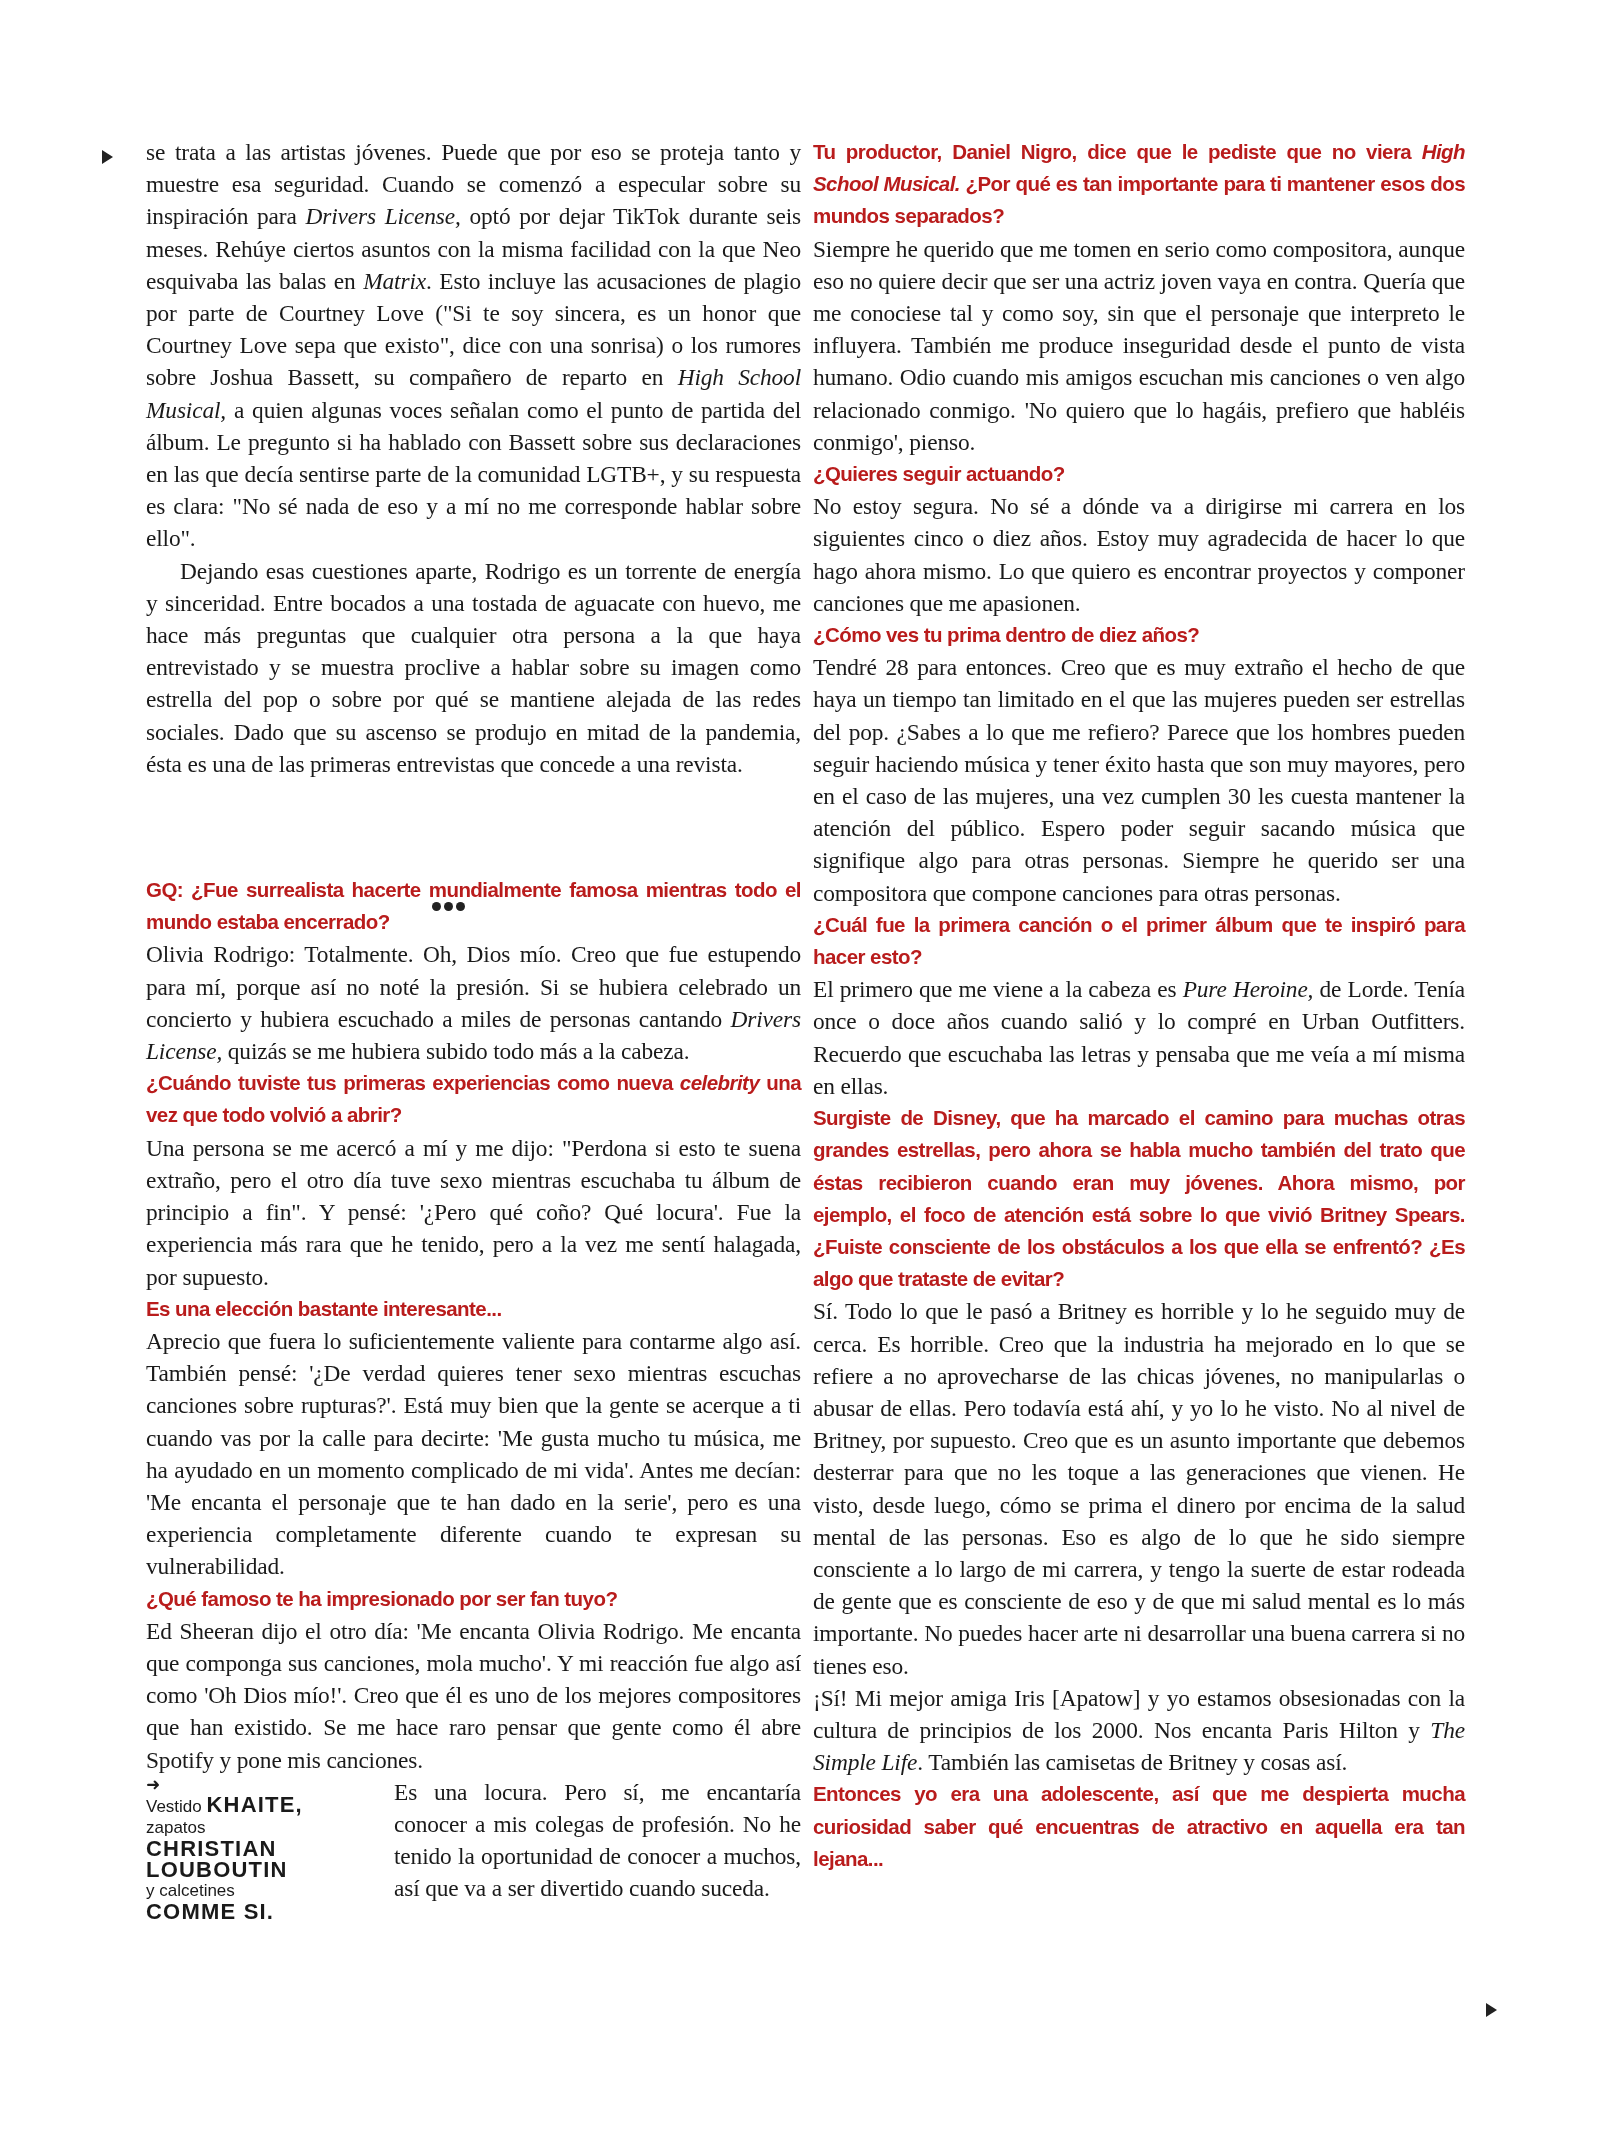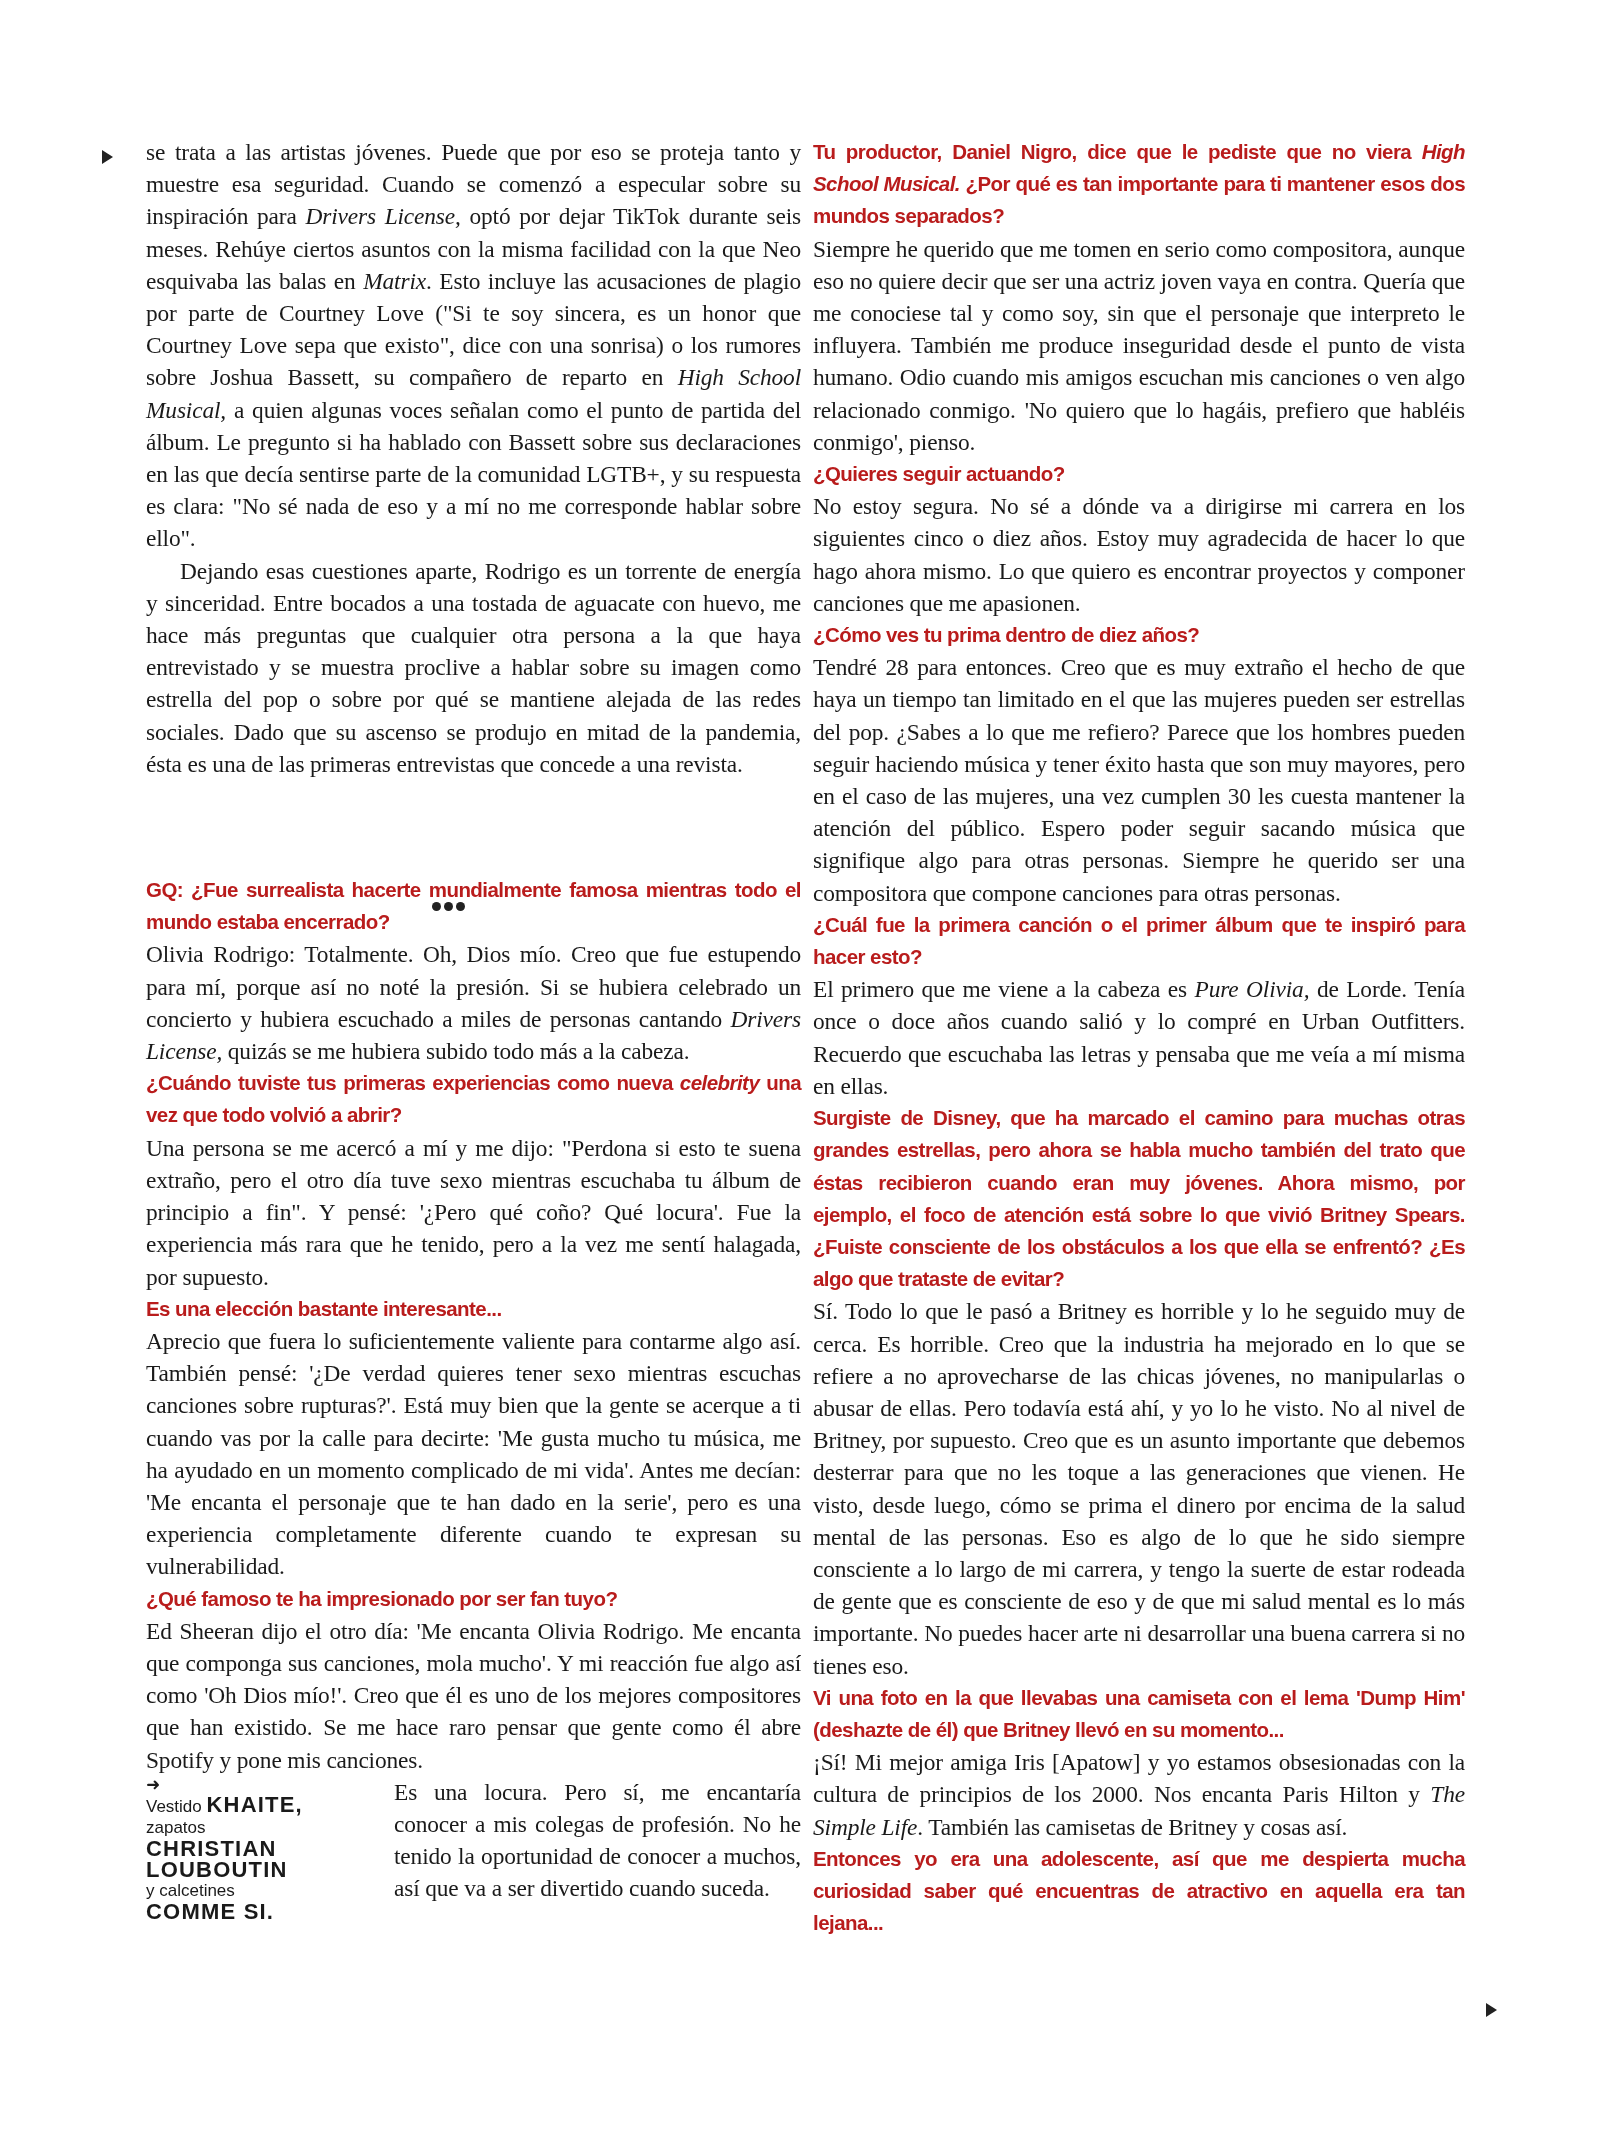--- a/index.html
+++ b/index.html
@@ -93,24 +93,23 @@
   <p class="q"><span>Tu productor, Daniel Nigro, dice que le pediste que no viera </span><span class="it">High School Musical.</span><span> ¿Por qué es tan importante para ti mantener esos dos mundos separados?</span></p>
   <p class="body-text">Siempre he querido que me tomen en serio como compositora, aunque eso no quiere decir que ser una actriz joven vaya en contra. Quería que me conociese tal y como soy, sin que el personaje que interpreto le influyera. También me produce inseguridad desde el punto de vista humano. Odio cuando mis amigos escuchan mis canciones o ven algo relacionado conmigo. 'No quiero que lo hagáis, prefiero que habléis conmigo', pienso.</p>
 
   <p class="q">¿Quieres seguir actuando?</p>
   <p class="body-text">No estoy segura. No sé a dónde va a dirigirse mi carrera en los siguientes cinco o diez años. Estoy muy agradecida de hacer lo que hago ahora mismo. Lo que quiero es encontrar proyectos y componer canciones que me apasionen.</p>
 
   <p class="q">¿Cómo ves tu prima dentro de diez años?</p>
   <p class="body-text">Tendré 28 para entonces. Creo que es muy extraño el hecho de que haya un tiempo tan limitado en el que las mujeres pueden ser estrellas del pop. ¿Sabes a lo que me refiero? Parece que los hombres pueden seguir haciendo música y tener éxito hasta que son muy mayores, pero en el caso de las mujeres, una vez cumplen 30 les cuesta mantener la atención del público. Espero poder seguir sacando música que signifique algo para otras personas. Siempre he querido ser una compositora que compone canciones para otras personas.</p>
 
   <p class="q">¿Cuál fue la primera canción o el primer álbum que te inspiró para hacer esto?</p>
-  <p class="body-text"><span>El primero que me viene a la cabeza es </span><span class="it">Pure Olivia,</span><span> de Lorde. Tenía once o doce años cuando salió y lo compré en Urban Outfitters. Recuerdo que escuchaba las letras y pensaba que me veía a mí misma en ellas.</span></p>
+  <p class="body-text"><span>El primero que me viene a la cabeza es </span><span class="it">Pure Heroine,</span><span> de Lorde. Tenía once o doce años cuando salió y lo compré en Urban Outfitters. Recuerdo que escuchaba las letras y pensaba que me veía a mí misma en ellas.</span></p>
 
   <p class="q">Surgiste de Disney, que ha marcado el camino para muchas otras grandes estrellas, pero ahora se habla mucho también del trato que éstas recibieron cuando eran muy jóvenes. Ahora mismo, por ejemplo, el foco de atención está sobre lo que vivió Britney Spears. ¿Fuiste consciente de los obstáculos a los que ella se enfrentó? ¿Es algo que trataste de evitar?</p>
   <p class="body-text">Sí. Todo lo que le pasó a Britney es horrible y lo he seguido muy de cerca. Es horrible. Creo que la industria ha mejorado en lo que se refiere a no aprovecharse de las chicas jóvenes, no manipularlas o abusar de ellas. Pero todavía está ahí, y yo lo he visto. No al nivel de Britney, por supuesto. Creo que es un asunto importante que debemos desterrar para que no les toque a las generaciones que vienen. He visto, desde luego, cómo se prima el dinero por encima de la salud mental de las personas. Eso es algo de lo que he sido siempre consciente a lo largo de mi carrera, y tengo la suerte de estar rodeada de gente que es consciente de eso y de que mi salud mental es lo más importante. No puedes hacer arte ni desarrollar una buena carrera si no tienes eso.</p>
 
-  <p class="q">Vi una foto en la que llevabas una camiseta con el lema 'Dump Him' (deshazte de él) que Britney llevó en su momento...</p>
   <p class="body-text"><span>¡Sí! Mi mejor amiga Iris [Apatow] y yo estamos obsesionadas con la cultura de principios de los 2000. Nos encanta Paris Hilton y </span><span class="it">The Simple Life</span><span>. También las camisetas de Britney y cosas así.</span></p>
 
   <p class="q">Entonces yo era una adolescente, así que me despierta mucha curiosidad saber qué encuentras de atractivo en aquella era tan lejana...</p>
 </div>
 
 <span id="tri-end" class="tri"></span>
 
 </body></html>

